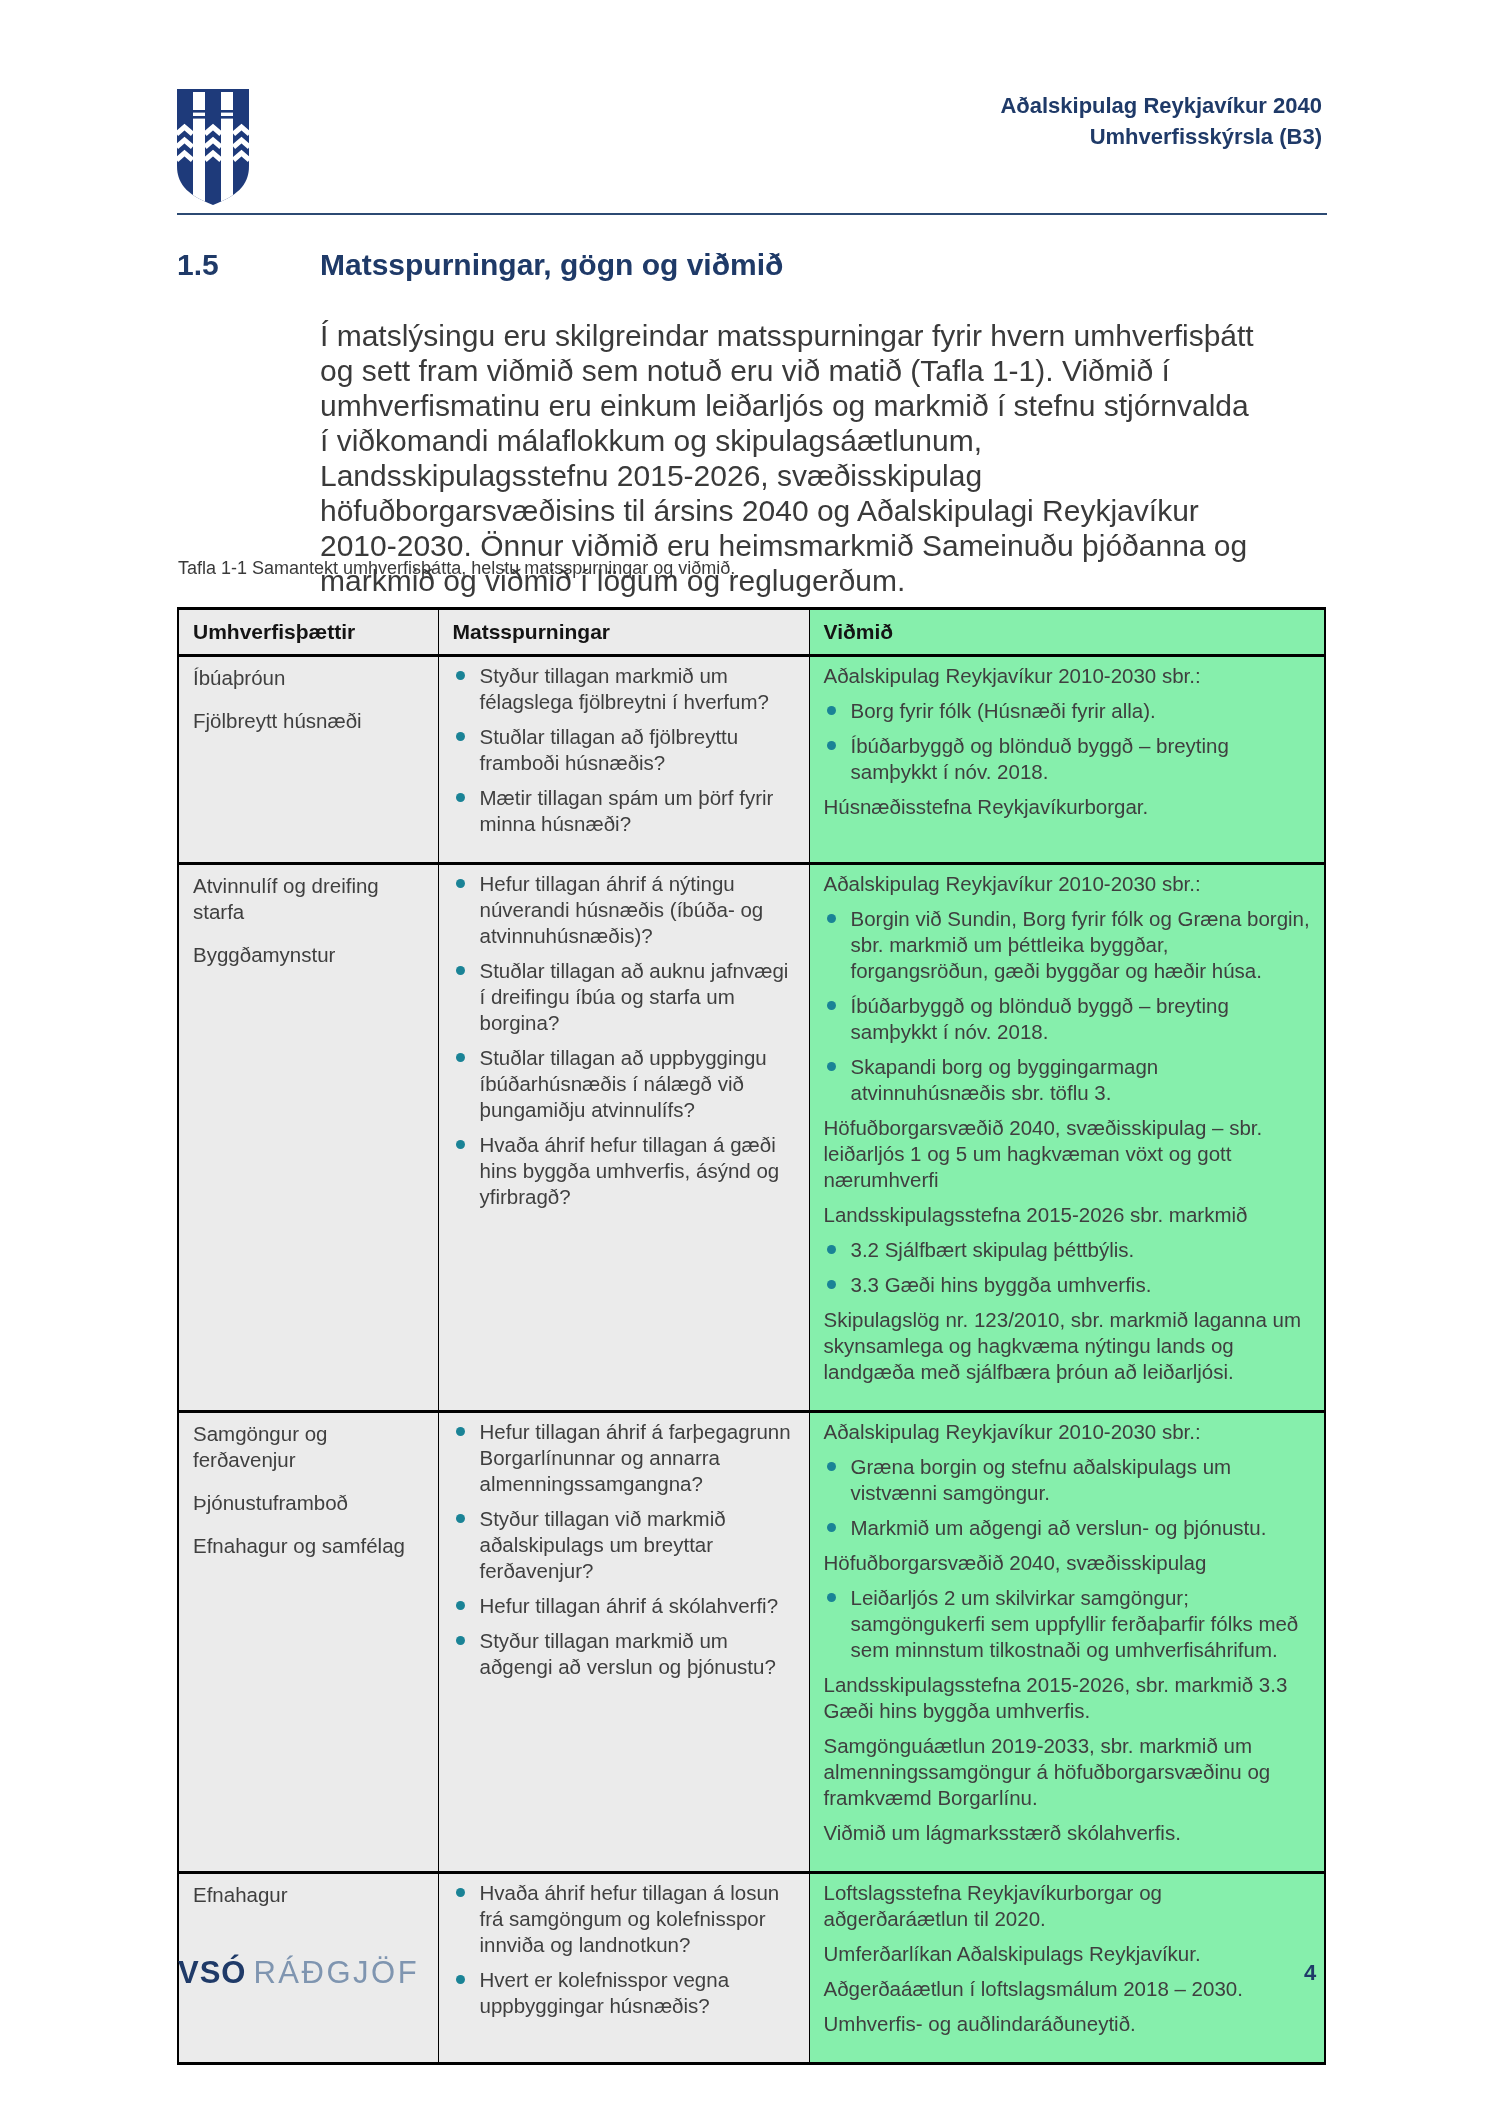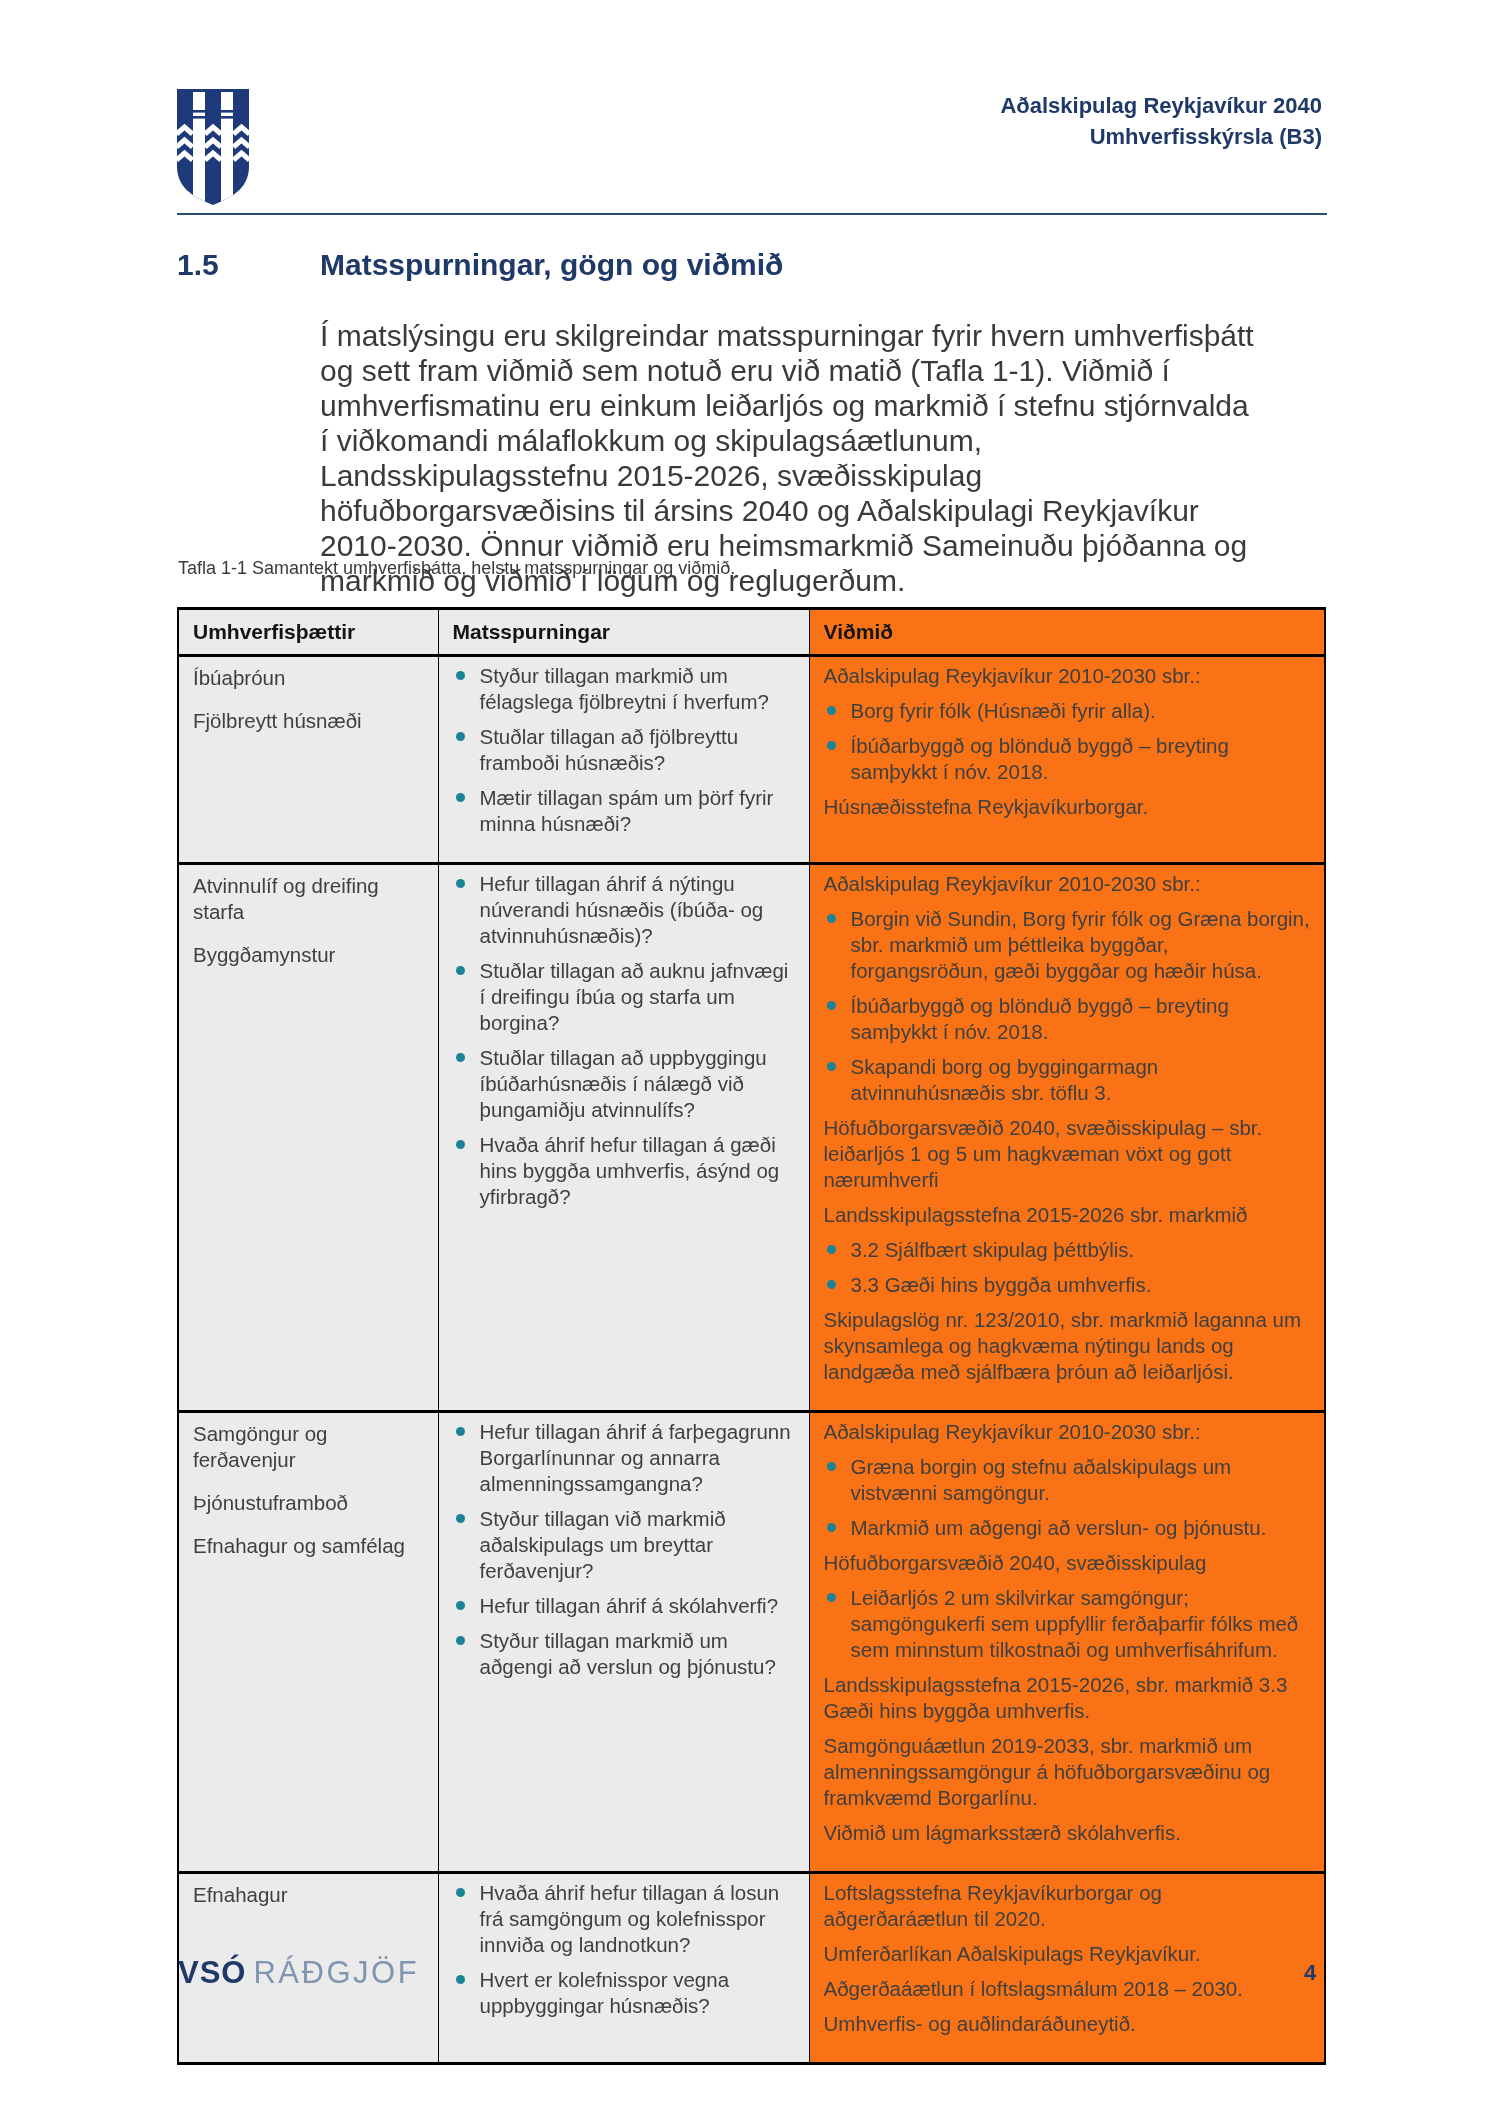--- a/index.html
+++ b/index.html
@@ -50,21 +50,21 @@
     border:2px solid #000; border-top:3px solid #000; border-bottom:3px solid #000;
   }
   .tbl col.w1 { width:260px; }
   .tbl col.w2 { width:371px; }
   .tbl col.w3 { width:516px; }
   .tbl th, .tbl td { vertical-align:top; text-align:left; padding:6px 14px 16px 14px; }
   .tbl th + th, .tbl td + td { border-left:1.5px solid #000; }
   .tbl thead th { border-bottom:3px solid #000; font-weight:bold; color:#141414; font-size:21px; padding-top:9px; padding-bottom:9px; }
   .tbl tbody td { border-bottom:3px solid #000; }
   .c1, .c2 { background:var(--cellbg, #ebebeb); }
-  .c3 { background:#f97316; }
+  .c3 { background:#86efac; }
   .tbl tbody tr:nth-child(1) td { height:166px; }
   .tbl tbody tr:nth-child(2) td { height:504px; }
   .tbl tbody tr:nth-child(3) td { height:422px; }
   .tbl tbody tr:nth-child(4) td { height:152px; }
 
   .factor { margin:2px 0 17px 0; }
   .q, .crit { margin:0 0 9px 0; }
   .q, .crit.b { position:relative; padding-left:27px; }
   .q::before, .crit.b::before {
     content:""; position:absolute; left:3px; top:8px;

